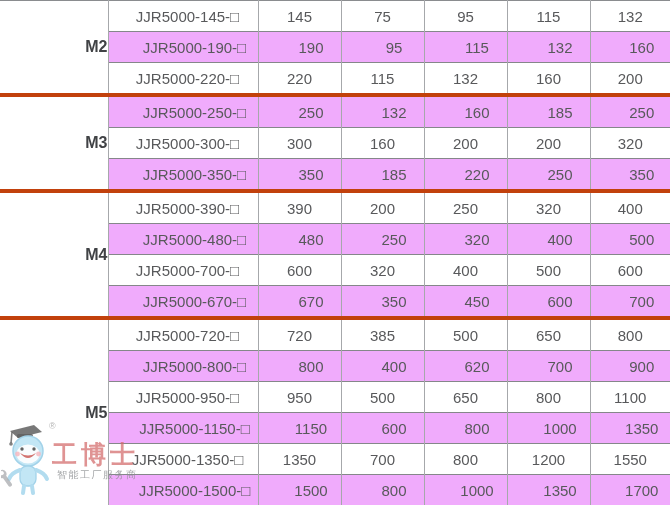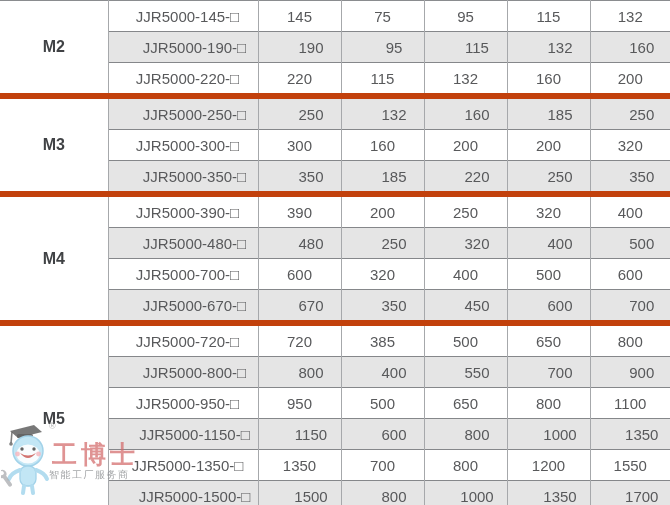--- a/index.html
+++ b/index.html
@@ -25,31 +25,31 @@
     height: 30px;
     font-size: 15px;
     color: #58595b;
     padding: 0;
     border-right: 1px solid #a6a8ab;
     overflow: hidden;
     white-space: nowrap;
   }
   td:last-child { border-right: none; }
   tr.inner td { border-top: 1px solid #85878a; }
-  tr.group-start td { border-top: 6px solid #c2410c; }
+  tr.group-start td { border-top: 4px solid #c2410c; }
   .group-cell {
     background: #ffffff !important;
     font-weight: bold;
     font-size: 16px;
     color: #404245;
-    text-align: center;
+    text-align: right;
   }
   .model-cell { text-align: center; padding-left: 9px; }
   .value-cell { text-align: center; }
-  tr.shaded .model-cell, tr.shaded .value-cell { background: #e5e5e5; padding-left: 23px; }
+  tr.shaded .model-cell, tr.shaded .value-cell { background: #f0abfc; padding-left: 23px; }
 
   
   .watermark {
     position: absolute;
     left: 0;
     top: 418px;
     width: 175px;
     height: 87px;
     pointer-events: none;
     z-index: 5;
@@ -60,21 +60,21 @@
     font-size: 9px; color: #a9a9a9; opacity: 0.85;
   }
   .wm-brand {
     position: absolute; left: 52px; top: 20px;
     font-size: 25px; font-weight: bold;
     color: rgba(210, 105, 105, 0.72);
     letter-spacing: 4px;
     font-family: "DejaVu Serif", serif;
   }
   .wm-tagline {
-    position: absolute; left: 49px; top: 50px;
+    position: absolute; left: 57px; top: 50px;
     font-size: 10px; color: rgba(140, 142, 145, 0.8);
     letter-spacing: 1.5px;
   }
   .wm-url {
     position: absolute; left: 3px; top: 60px;
     font-size: 13px; color: rgba(165, 167, 170, 0.9);
     letter-spacing: 0.5px;
     margin-top: 44px;
   }
 </style>
@@ -181,21 +181,21 @@
         <td class="value-cell">720</td>
         <td class="value-cell">385</td>
         <td class="value-cell">500</td>
         <td class="value-cell">650</td>
         <td class="value-cell">800</td>
       </tr>
       <tr class="shaded inner">
         <td class="model-cell">JJR5000-800-□</td>
         <td class="value-cell">800</td>
         <td class="value-cell">400</td>
-        <td class="value-cell">550</td>
+        <td class="value-cell">620</td>
         <td class="value-cell">700</td>
         <td class="value-cell">900</td>
       </tr>
       <tr class="inner">
         <td class="model-cell">JJR5000-950-□</td>
         <td class="value-cell">950</td>
         <td class="value-cell">500</td>
         <td class="value-cell">650</td>
         <td class="value-cell">800</td>
         <td class="value-cell">1100</td>

